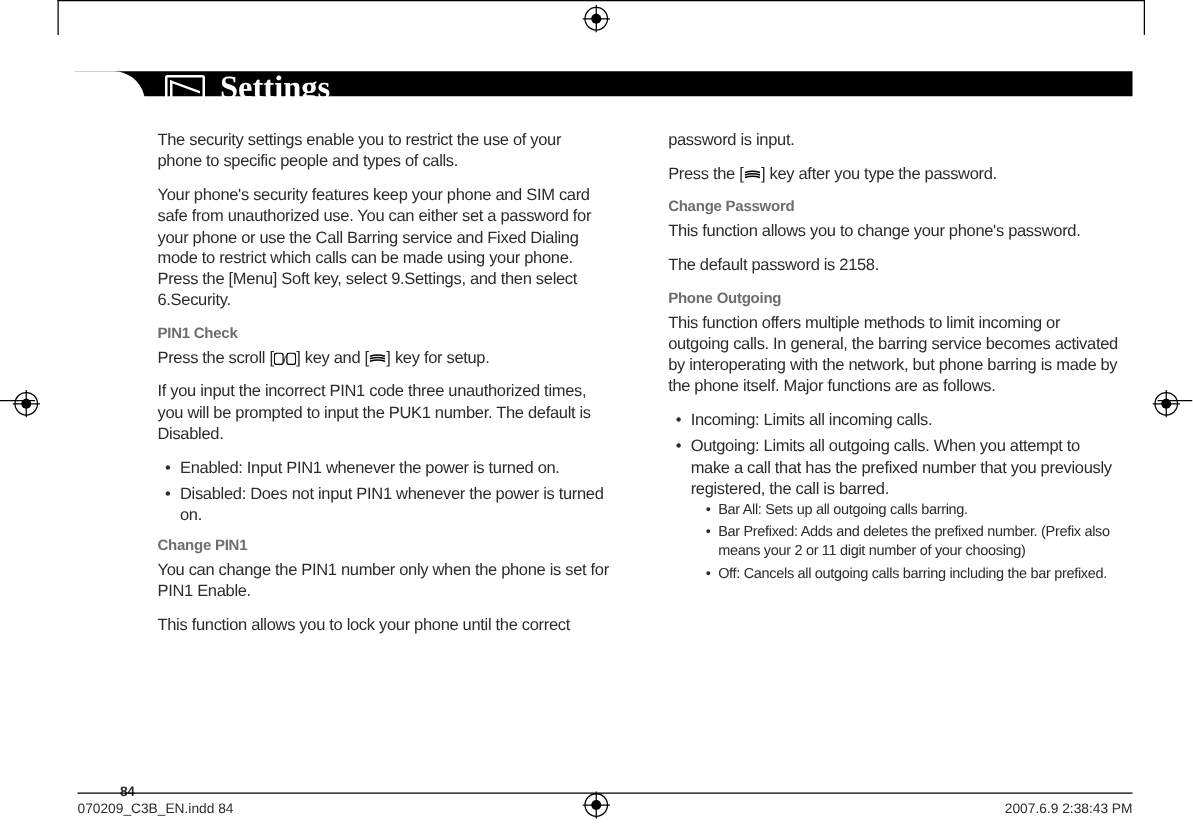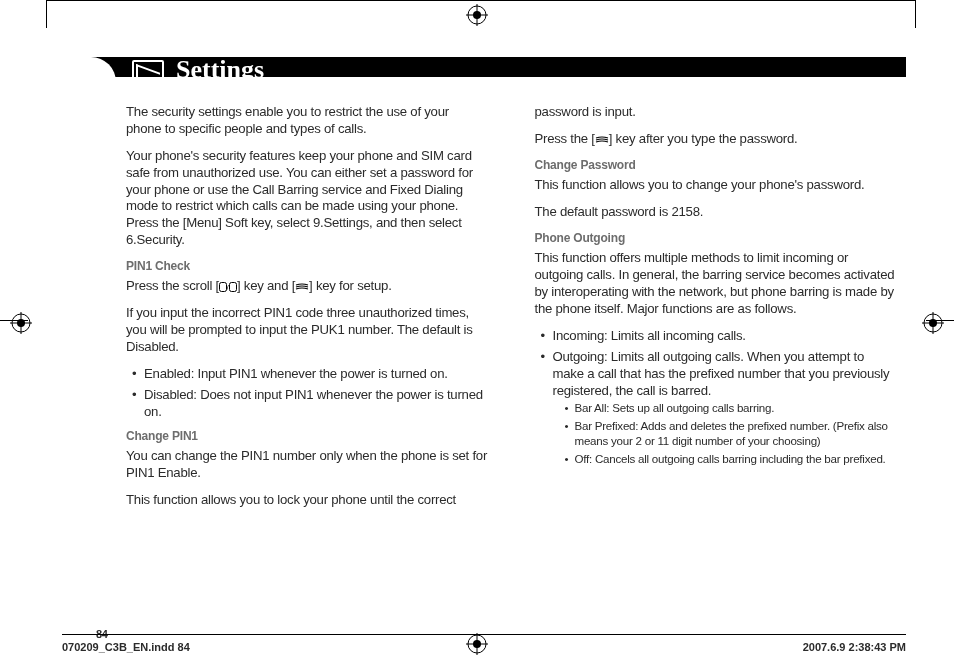--- a/index.html
+++ b/index.html
@@ -148,21 +148,20 @@
     position: absolute;
     left: 62px;
     right: 48px;
     bottom: 12px;
     border-top: 1px solid #000;
     padding-top: 6px;
     font-size: 11px;
     display: flex;
     justify-content: space-between;
     color: #2b2b2b;
-    font-weight: bold;
   }
   .ok-icon svg, .nav-icon svg { display:inline; vertical-align:-2px; }
 </style>
 </head>
 <body>
 
 <div class="crop-top"></div>
 <div class="crop-tl-v"></div>
 <div class="crop-tr-v"></div>
 <div class="crop-left-h"></div>

